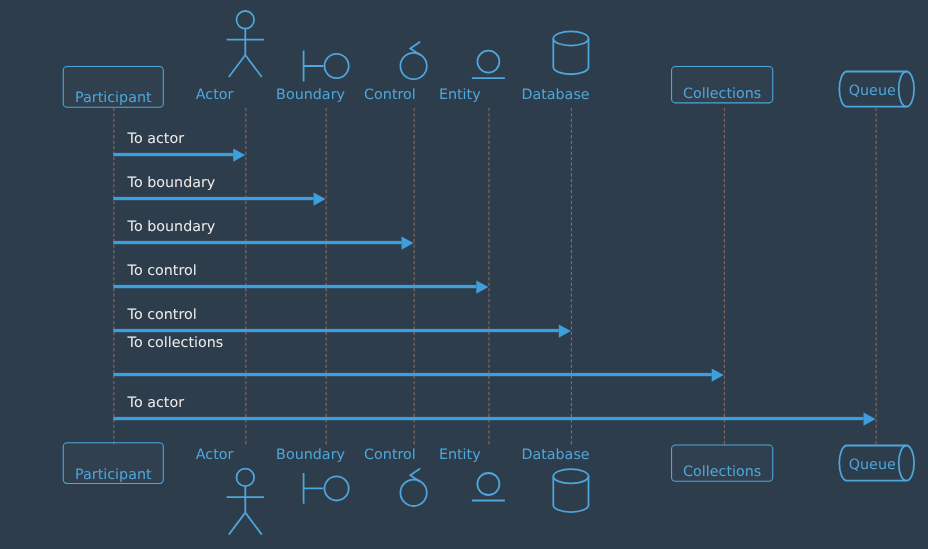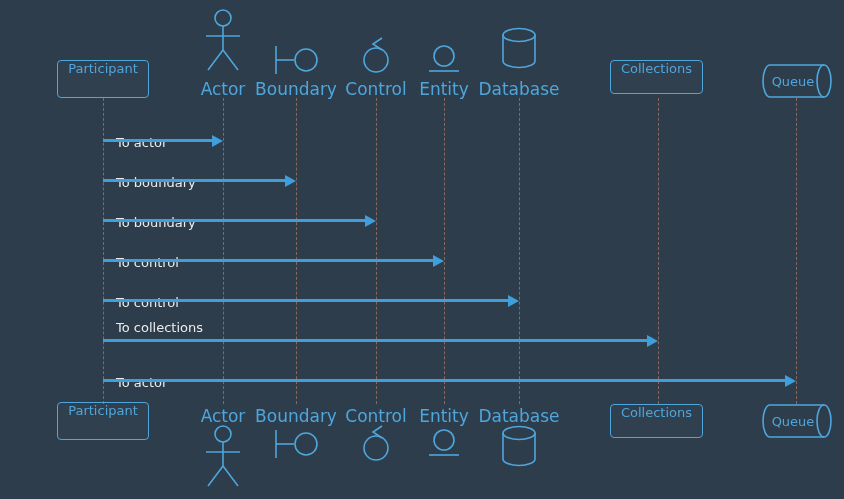--- a/index.html
+++ b/index.html
@@ -8,34 +8,34 @@
     background:#2d3d4c; overflow:hidden;
     font-family:"DejaVu Sans", sans-serif;
   }
   .lifeline {
     position:absolute; width:0; top:98px; height:306px;
     border-left:1px dashed #8a685c;
   }
   .pbox {
     position:absolute; box-sizing:border-box;
     border:1.5px solid #4ea6dc; border-radius:4px;
-    display:flex; align-items:flex-start; justify-content:center;
+    display:flex; align-items:flex-end; justify-content:center;
     color:#4ea6dc; font-size:13px; background:rgba(255,255,255,0.02);
   }
   .cbox::before {
     content:""; position:absolute; left:4px; top:4px;
     width:100%; height:100%; box-sizing:border-box;
     border:1.5px solid #4ea6dc; border-radius:4px; z-index:-1;
   }
   .nlabel {
-    position:absolute; width:90px; text-align:center;
-    color:#4ea6dc; font-size:17px;
+    position:absolute; width:90px; 
+    color:#4ea6dc; font-size:13px;
   }
   .msg-label {
-    position:absolute; left:116px; color:#ececec; font-size:13px;margin-top:16px;
+    position:absolute; left:116px; color:#ececec; font-size:13px;
   }
   .arrow { position:absolute; left:103px; height:3px; background:#3f9fdd; }
   .arrow::after {
     content:""; position:absolute; right:-11px; top:50%;
     transform:translateY(-50%);
     border-left:11px solid #3f9fdd;
     border-top:6px solid transparent; border-bottom:6px solid transparent;
   }
   .sym { position:absolute; }
   .sym svg { display:block; }

